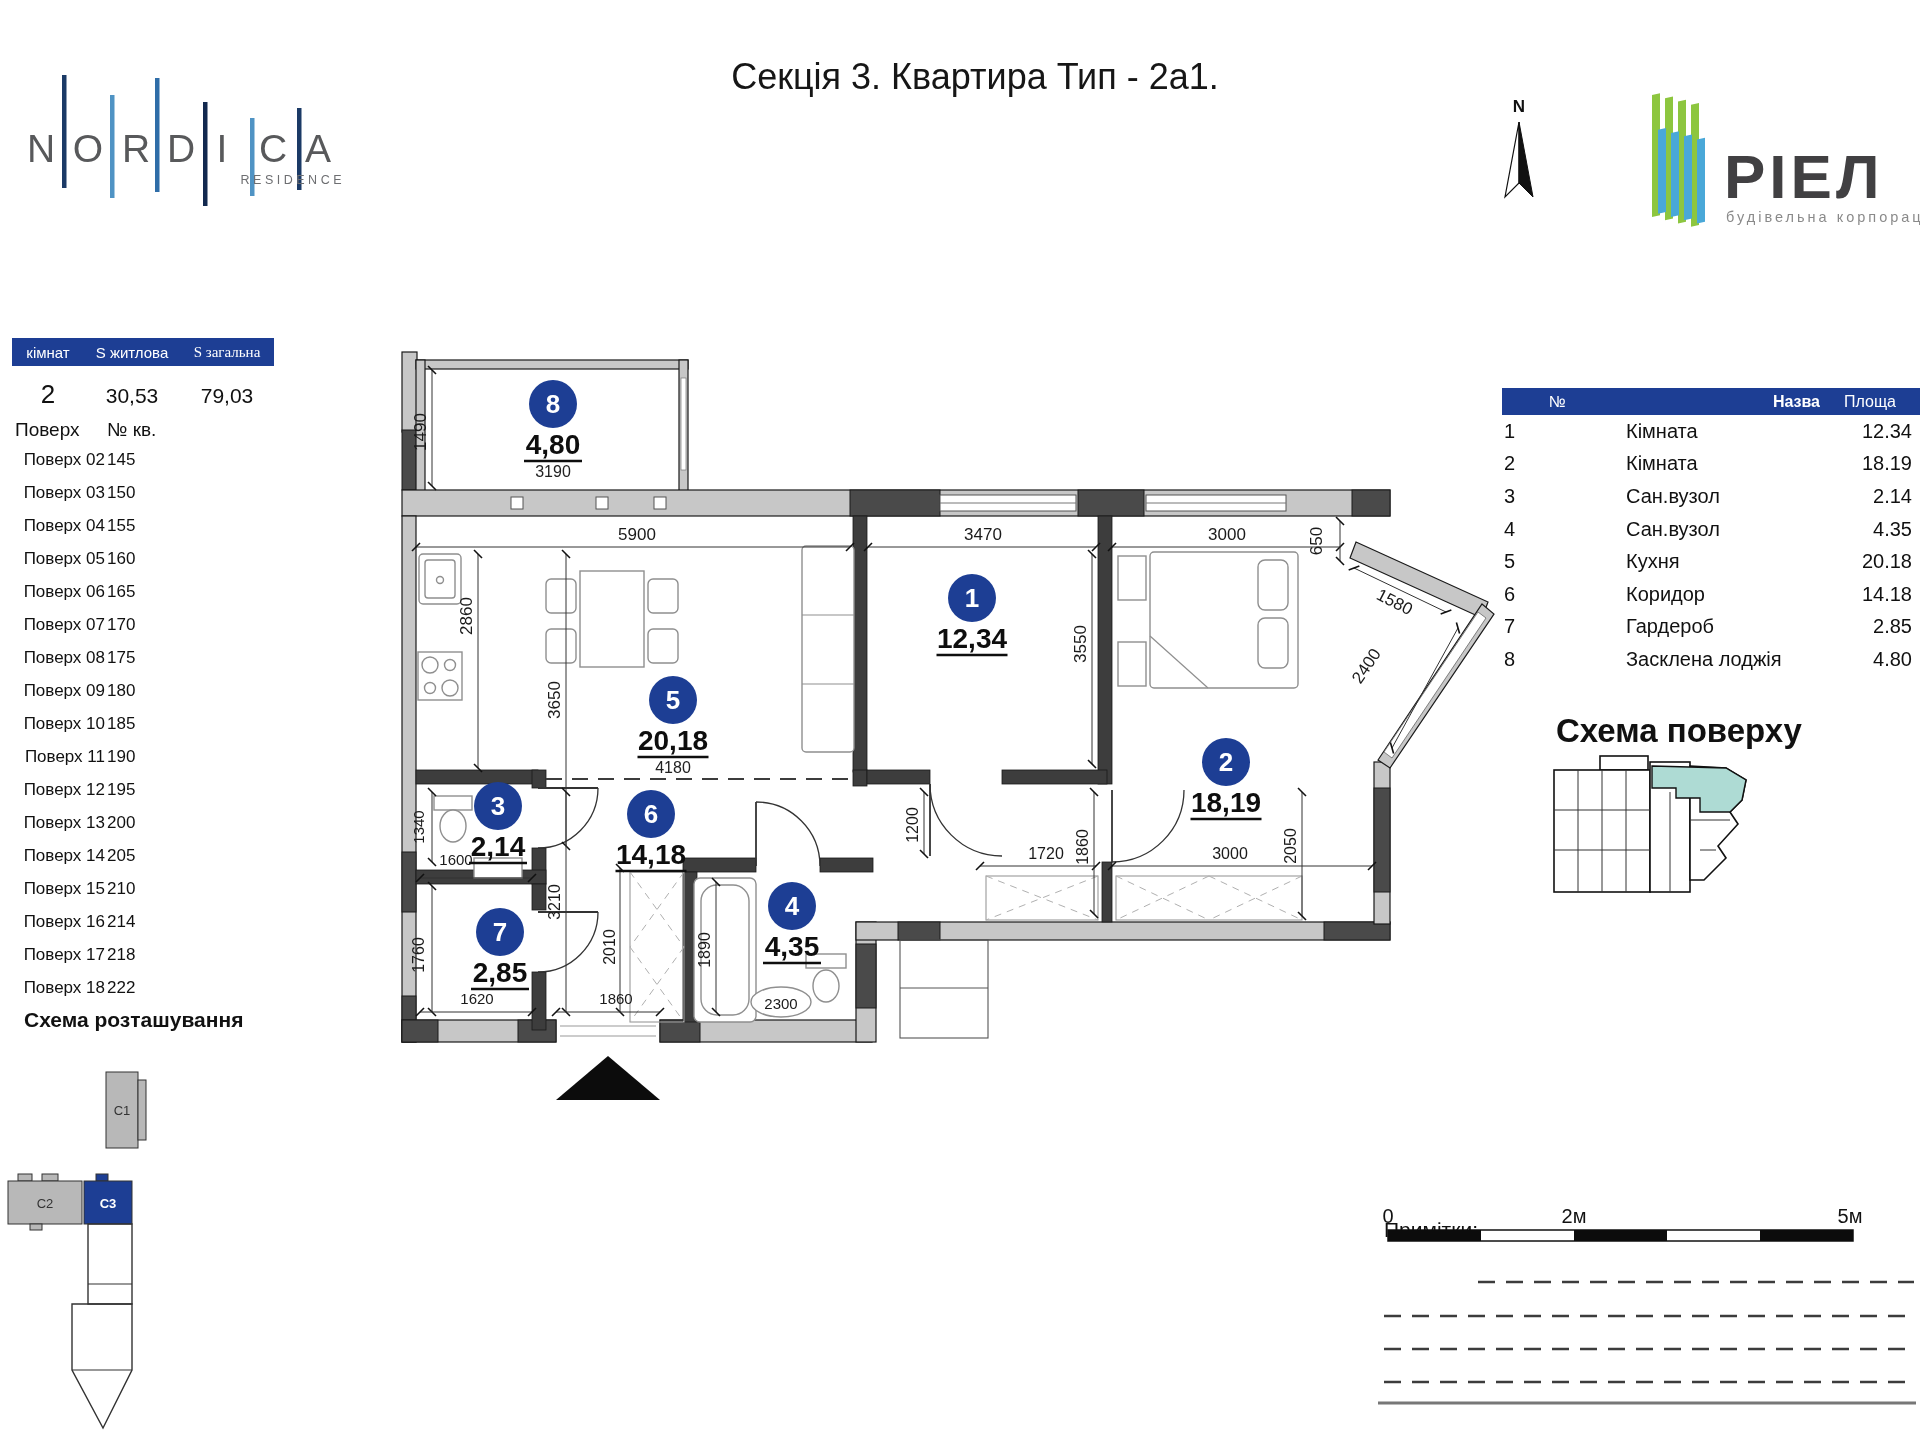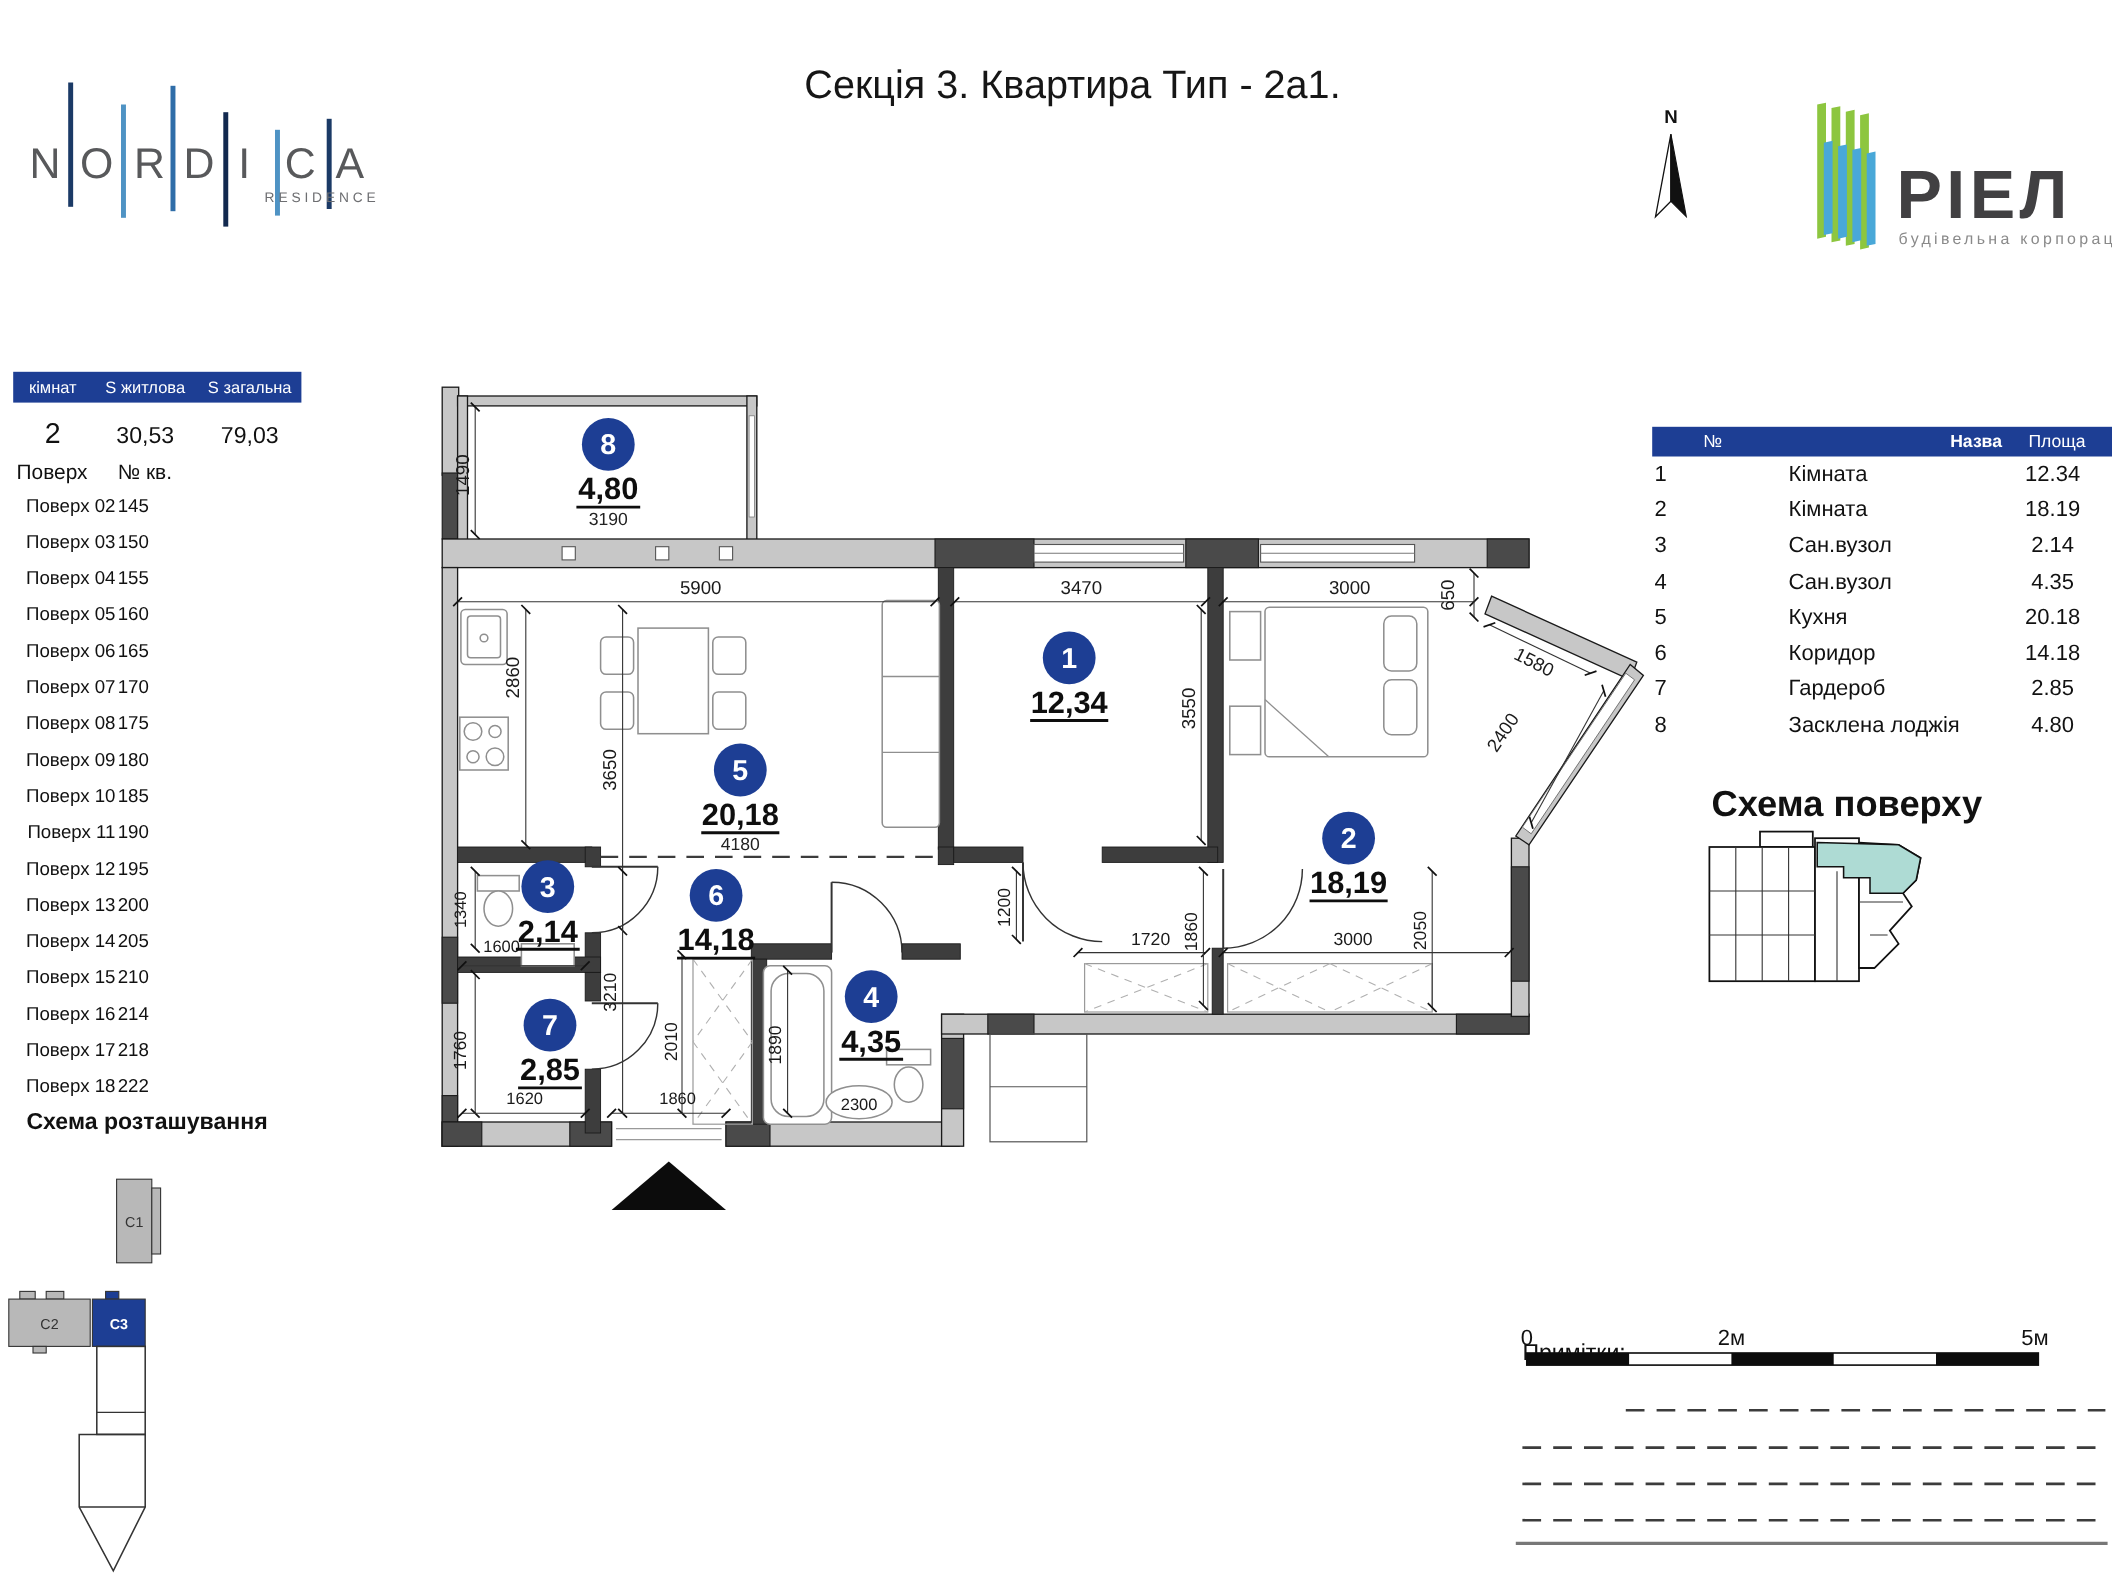--- a/index.html
+++ b/index.html
@@ -7,41 +7,41 @@
        font-family:"Liberation Sans", sans-serif;color:#111;overflow:hidden;}
   #gfx{position:absolute;left:0;top:0;width:1920px;height:1440px;}
 
   .page-title{position:absolute;left:420px;top:56px;width:1110px;text-align:center;
       font-size:36px;font-weight:400;color:#161616;letter-spacing:0;}
 
   
   .left-panel{position:absolute;left:12px;top:338px;width:262px;}
   .sum-head{display:flex;background:#1d3e94;color:#fff;height:28px;align-items:center;font-size:15px;}
   .sum-head span{text-align:center;}
-  .sh1{width:72px;} .sh2{width:96px;} .sh3{width:94px;}
+  .sh1{width:72px;} .sh2{width:96px;} .sh3{width:94px;font-family:Liberation Serif, serif;}
   .sum-vals{display:flex;align-items:baseline;margin-top:13px;}
   .sv1{width:72px;text-align:center;font-size:26px;}
   .sv2{width:96px;text-align:center;font-size:21px;}
   .sv3{width:94px;text-align:center;font-size:21px;}
   .floors-head{display:flex;margin-top:9px;font-size:19px;}
   .fh1{width:90px;padding-left:3px;} .fh2{padding-left:2px;}
   .floors-list{margin-top:2px;}
   .floor-row{display:flex;font-size:17px;line-height:33px;text-align:right;}
   .f-col{width:90px;padding-left:3px;white-space:nowrap;}
   .n-col{padding-left:2px;}
   .loc-title{position:absolute;left:24px;top:1008px;font-size:21px;font-weight:bold;}
 
   
   .right-table{position:absolute;left:1502px;top:388px;width:418px;}
   .rt-head{display:flex;background:#1d3e94;color:#fff;height:27px;align-items:center;font-size:16px;}
   .rh1{width:110px;text-align:center;} .rh2{flex:1;text-align:right;font-weight:bold;} .rh3{width:100px;text-align:center;}
   .t-row{display:flex;font-size:20px;height:32.6px;align-items:center;}
   .t-n{width:34px;padding-left:2px;}
   .t-name{flex:1;padding-left:88px;}
-  .t-area{width:92px;text-align:center;padding-right:8px;}
+  .t-area{width:92px;text-align:right;padding-right:8px;}
 
   .scheme-title{position:absolute;left:1556px;top:712px;font-size:33px;font-weight:bold;}
   .notes-label{position:absolute;left:1384px;top:1218px;font-size:21px;}
 
   
   .wall{fill:#c7c7c7;stroke:#1a1a1a;stroke-width:1.2;}
   .wall-d{fill:#4a4a4a;stroke:#1a1a1a;stroke-width:1;}
   .iwall{fill:#3d3d3d;stroke:#1a1a1a;stroke-width:.8;}
   .win{fill:#fff;stroke:#555;stroke-width:1;}
   .furn{fill:#fff;stroke:#8f8f8f;stroke-width:1.4;}

